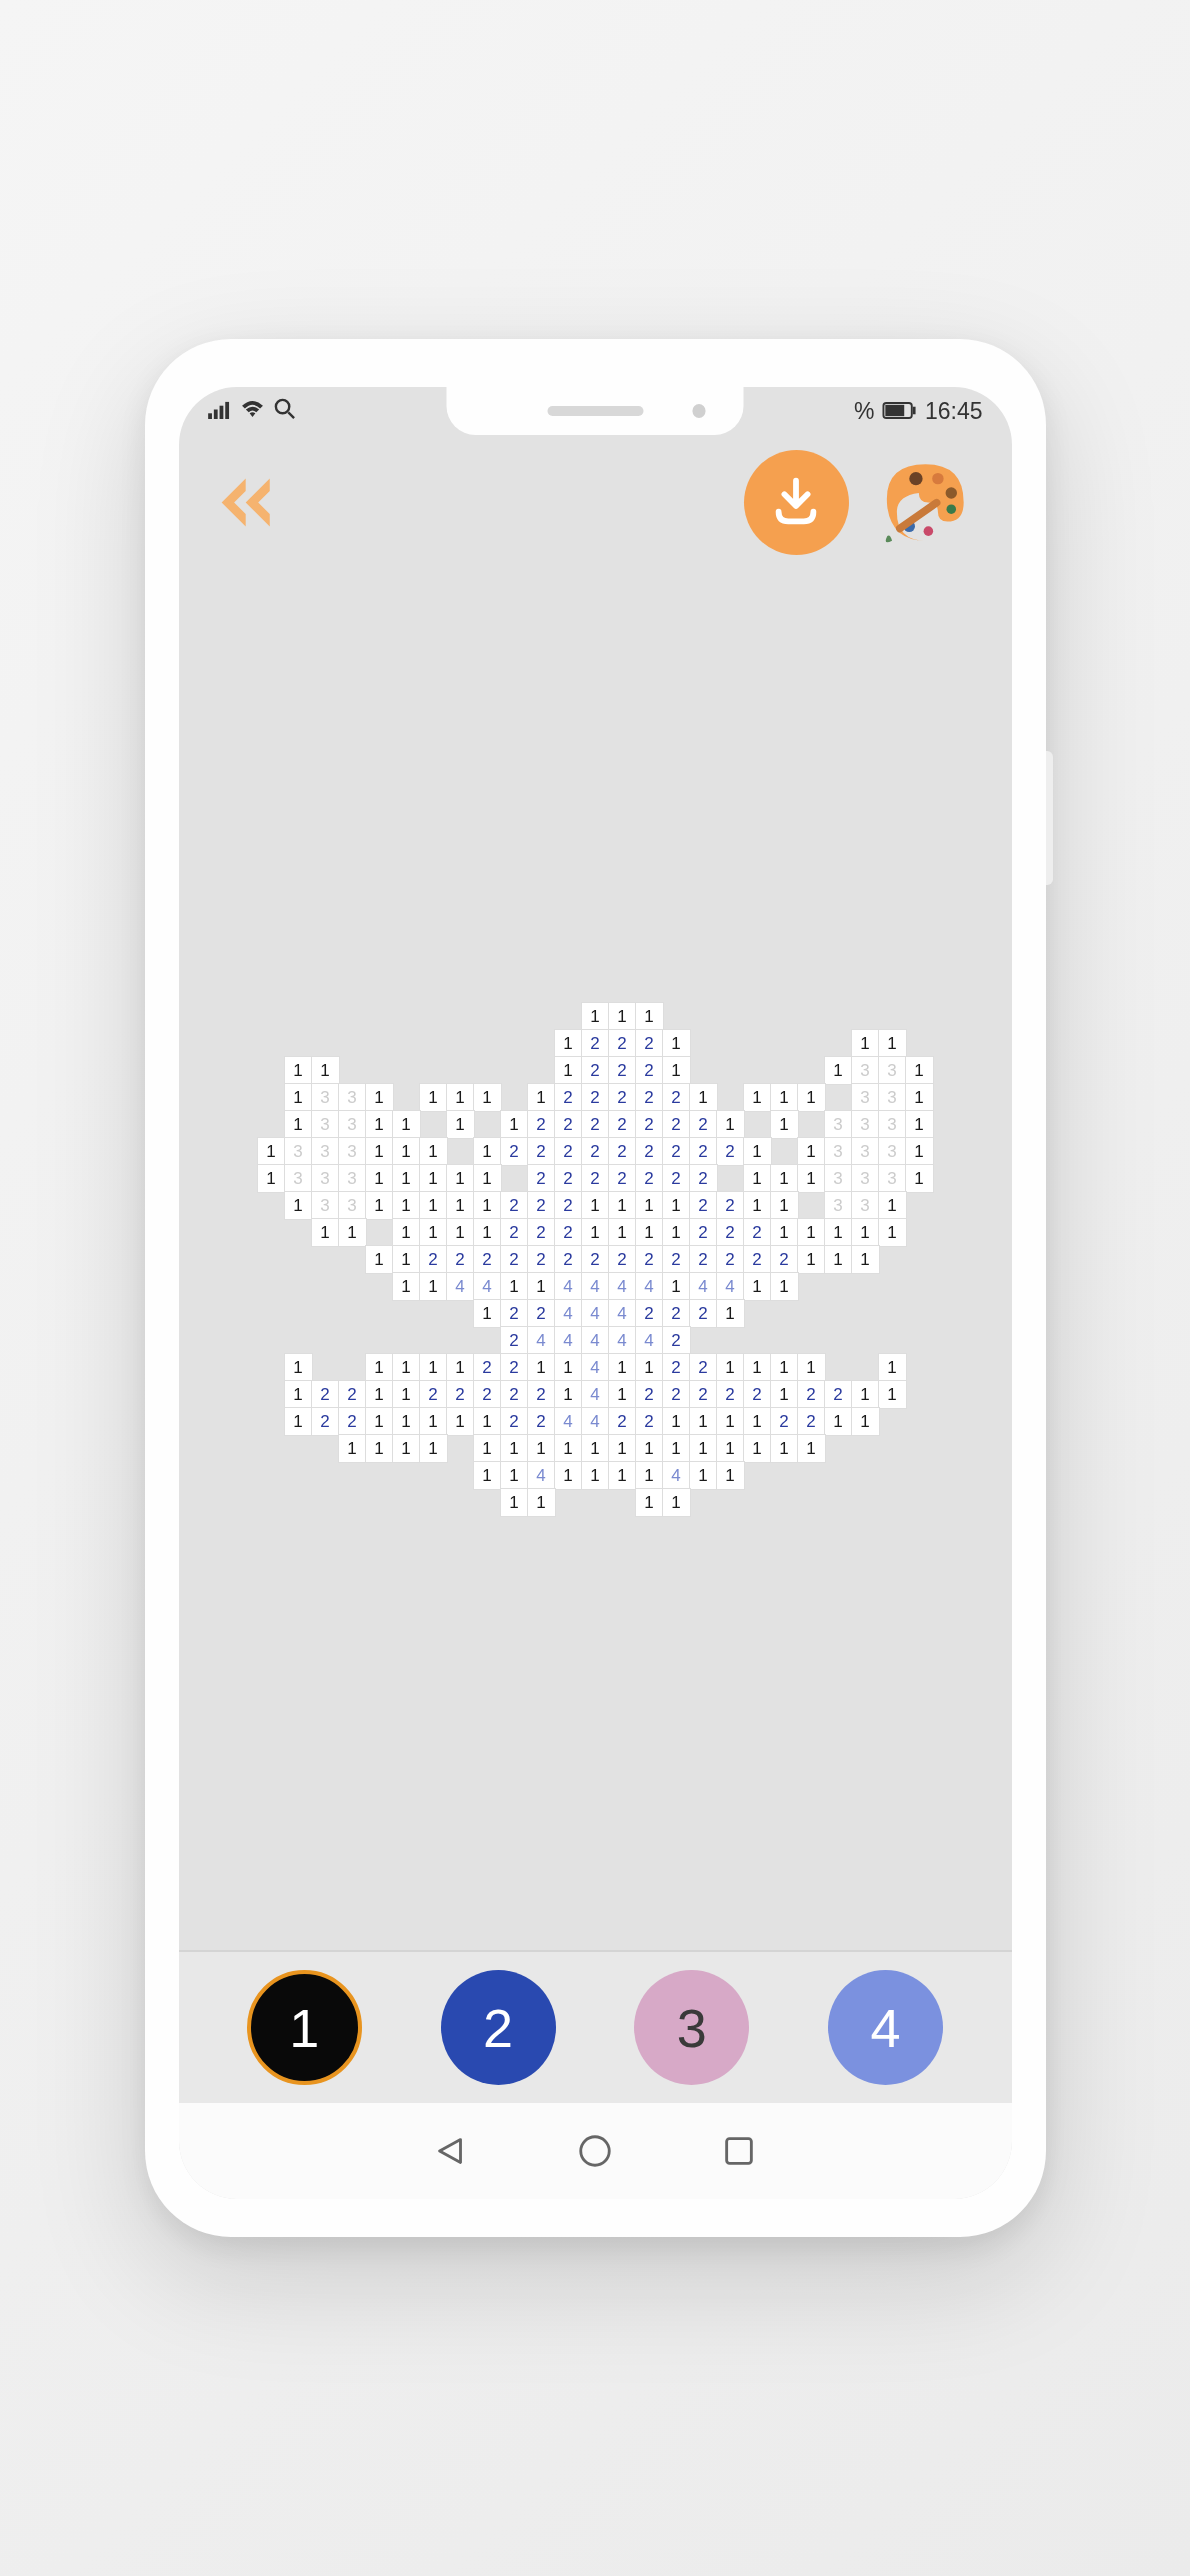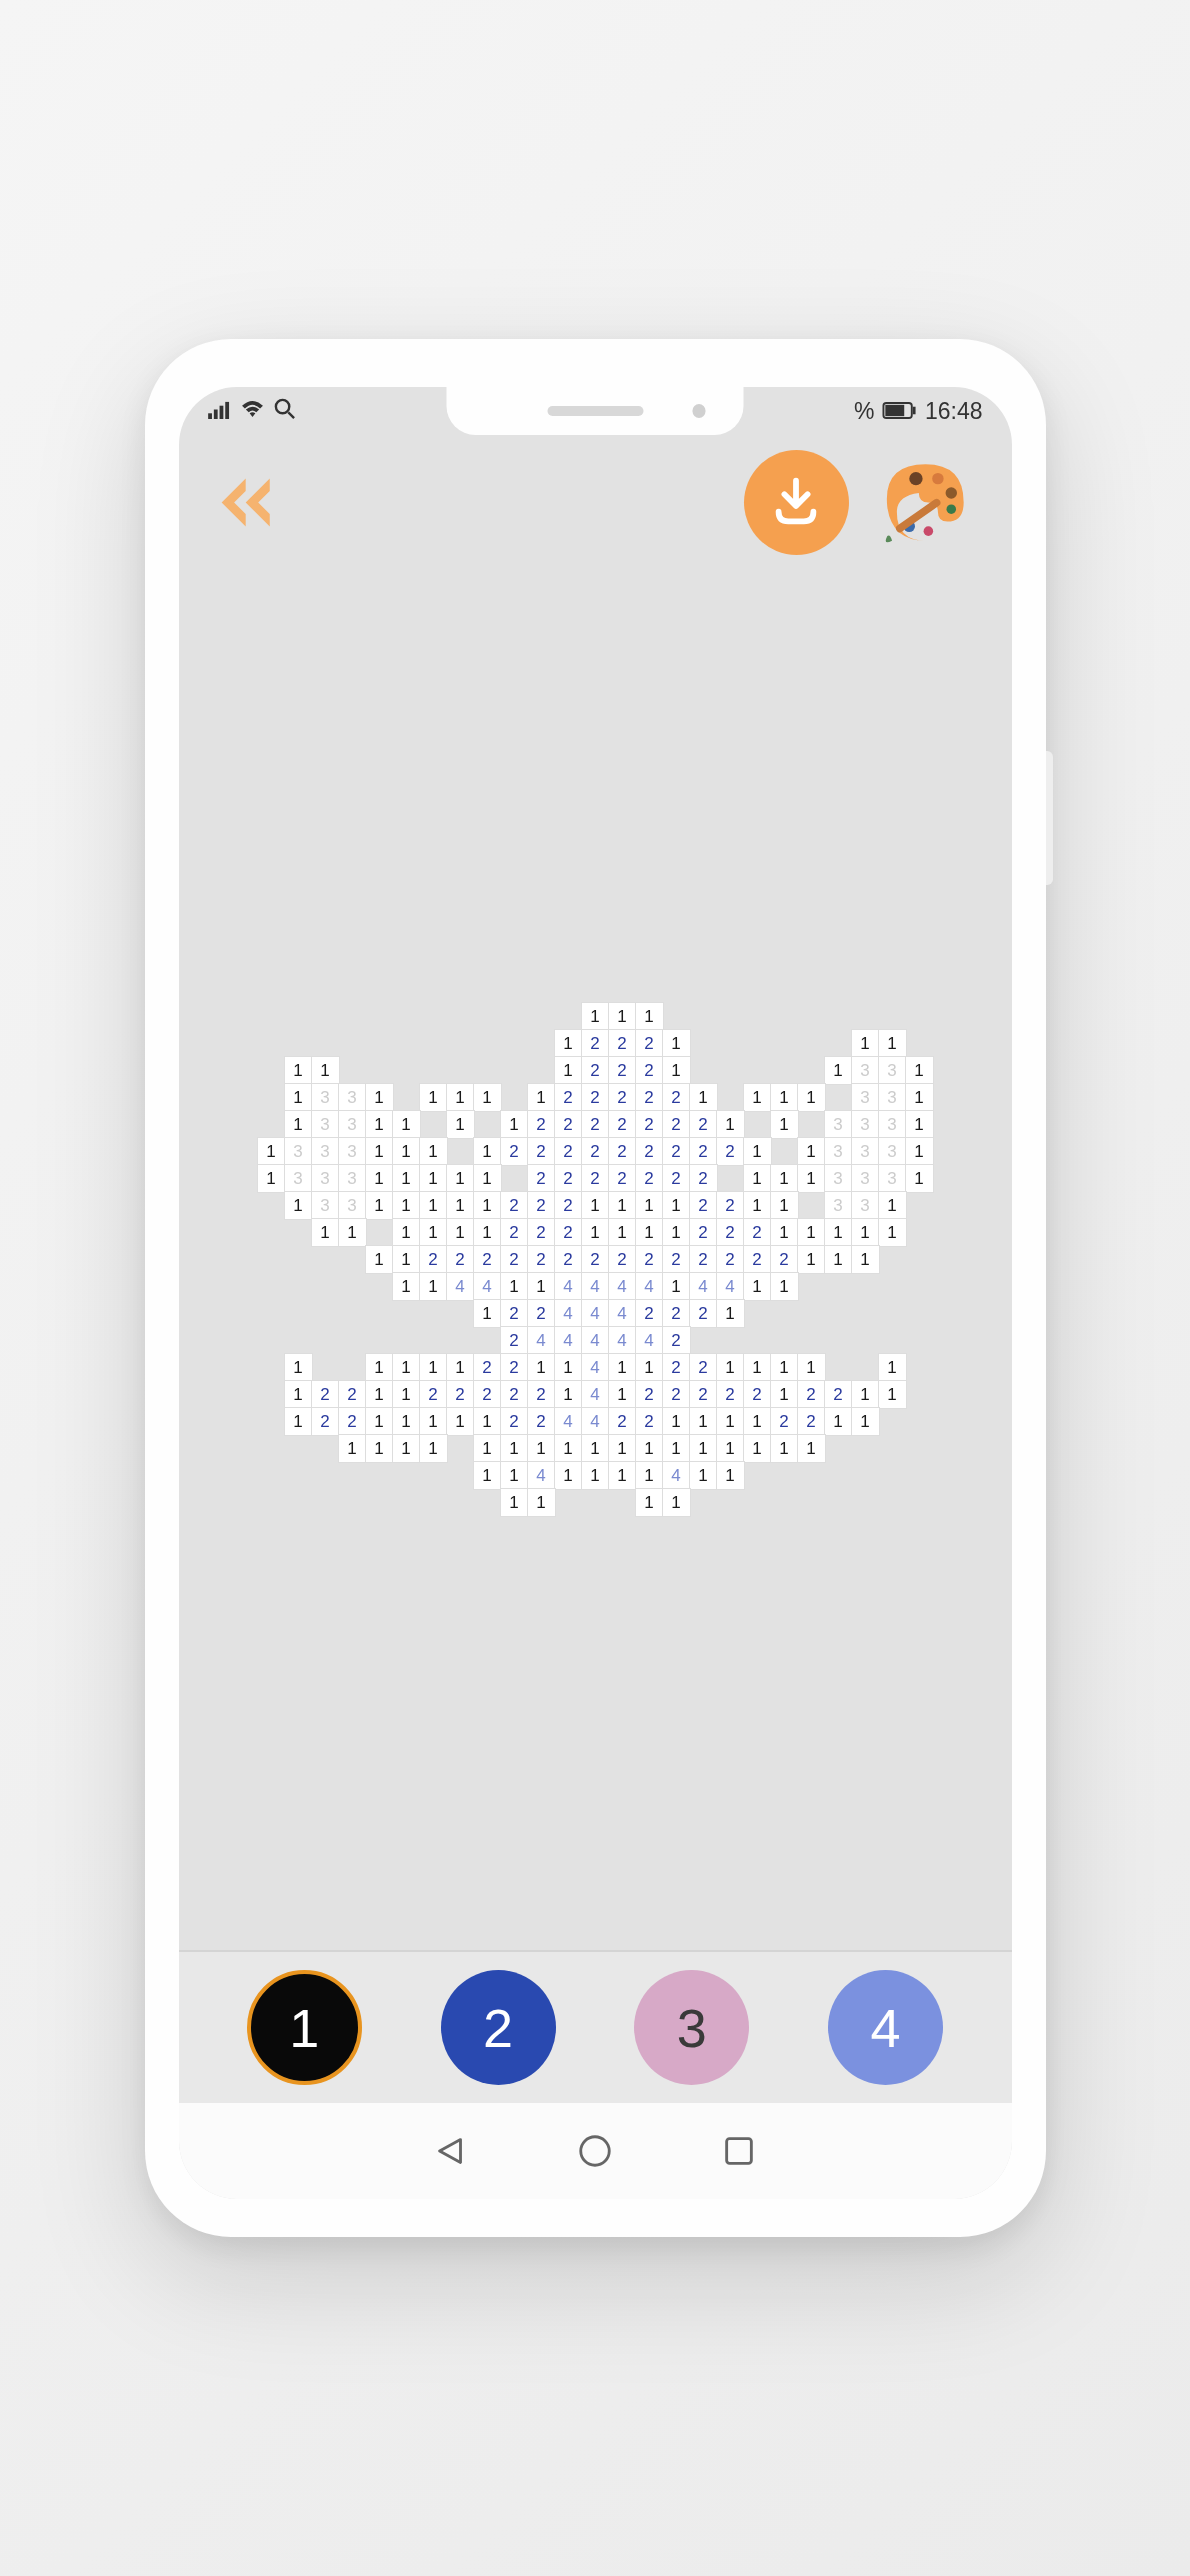--- a/index.html
+++ b/index.html
@@ -218,21 +218,21 @@
       </div>
       <div class="status-right">
         <span>%</span>
         <span>
           <svg width="35" height="17" viewBox="0 0 36 18">
               <rect x="1" y="1" width="30" height="16" rx="3" fill="none" stroke="#333" stroke-width="2"></rect>
               <rect x="3" y="3" width="20" height="12" fill="#333"></rect>
               <rect x="32" y="5" width="3" height="8" fill="#333"></rect>
             </svg>
         </span>
-        <span>16:48</span>
+        <span>16:45</span>
       </div>
     </div>
 
     <div class="header">
       <div class="back-btn">
         <svg width="77" height="77" viewBox="0 0 80 80">
           <path d="M35 15 L10 40 L35 65 L35 52 L23 40 L35 28 Z" fill="#f5b36f"></path>
           <path d="M60 15 L35 40 L60 65 L60 52 L48 40 L60 28 Z" fill="#f5b36f"></path>
         </svg>
       </div>

